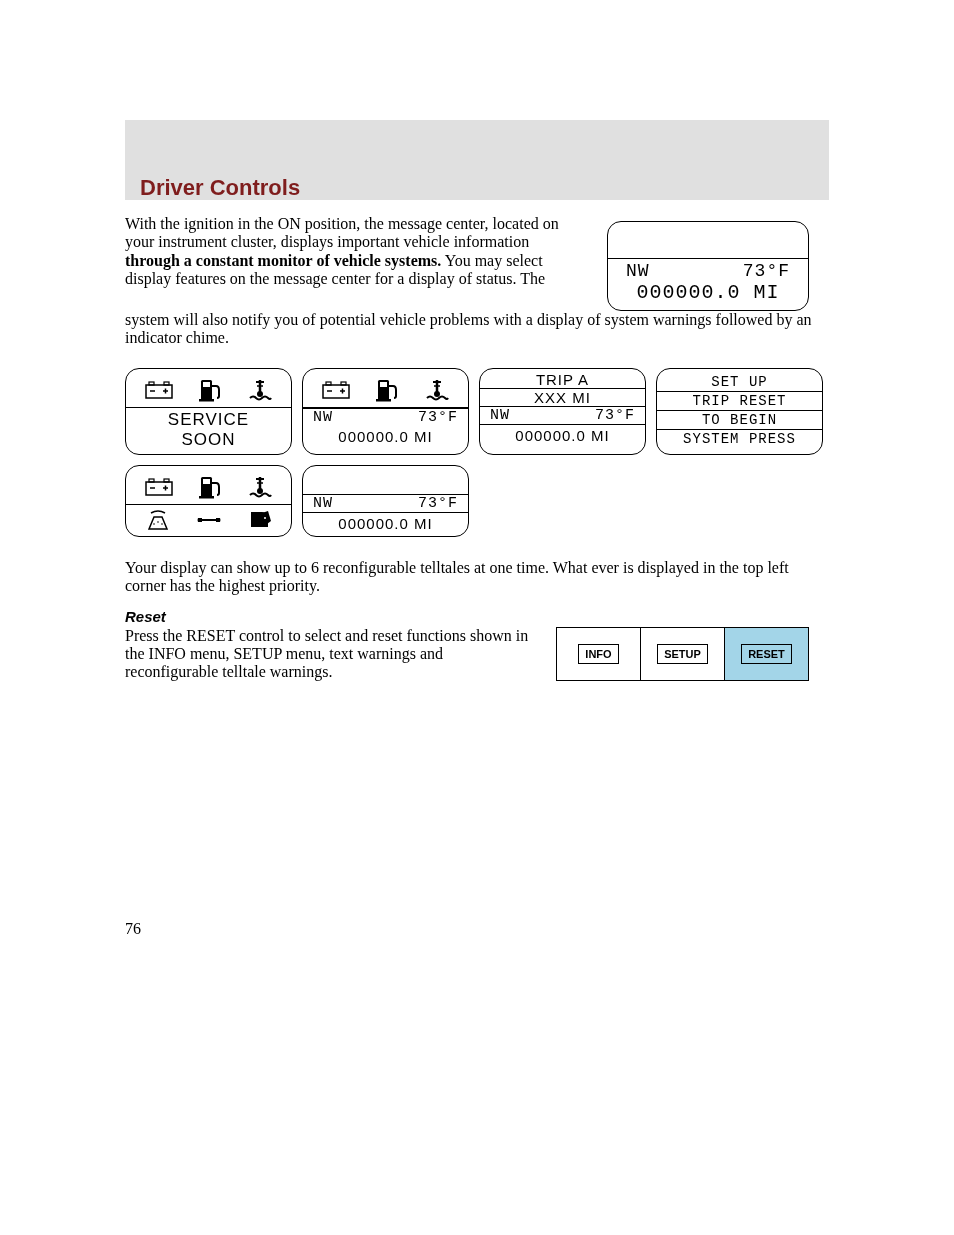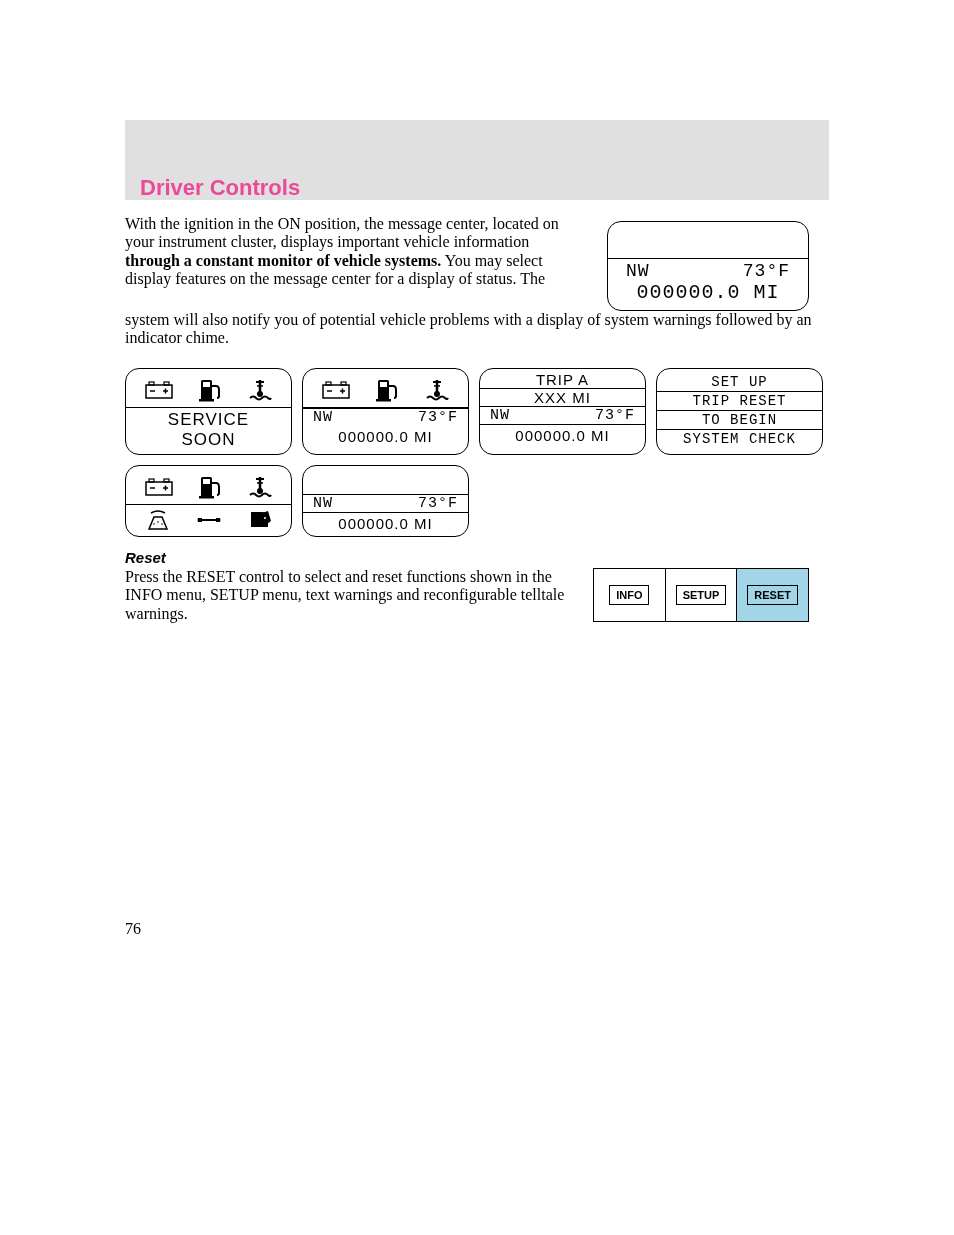--- a/index.html
+++ b/index.html
@@ -1,18 +1,18 @@
 <!DOCTYPE html>
 <html><head>
 <meta charset="utf-8">
 <style>
   body { margin:0; padding:0; background:#fff; font-family: Georgia, 'Times New Roman', serif; color:#000; }
   .page { width:954px; height:1235px; position:relative; box-sizing:border-box; padding:120px 125px 0 125px; }
   .header-strip { position:absolute; left:125px; right:125px; top:120px; height:80px; background:#e0e0e0; }
-  .header-title { position:absolute; left:140px; top:175px; font-family: Arial, Helvetica, sans-serif; font-weight:bold; font-size:22px; color:#ec4899; }
+  .header-title { position:absolute; left:140px; top:175px; font-family: Arial, Helvetica, sans-serif; font-weight:bold; font-size:22px; color:#7f1d1d; }
   .content { position:absolute; left:125px; right:125px; top:215px; }
   .sec-head { font-family: Arial, Helvetica, sans-serif; font-weight:bold; font-size:15px; margin:6px 0 4px 0; }
   .sub-head { font-family: Arial, Helvetica, sans-serif; font-weight:bold; font-size:15px; margin:20px 0 4px 0; }
   .sub-ital { font-family: Arial, Helvetica, sans-serif; font-weight:bold; font-style:italic; font-size:15px; margin:12px 0 2px 0; }
   p { margin:0 0 2px 0; font-size:16px; line-height:1.15; }
   .col2 { display:flex; }
   .coltext { flex:1; padding-right:20px; }
   .bold { font-weight:bold; }
   
   .mc-display { width:200px; border:1.5px solid #000; border-radius:14px; margin-top:6px; margin-left:auto; margin-right:20px; overflow:hidden; }
@@ -25,21 +25,21 @@
   .panel .iconrow { display:flex; justify-content:space-around; align-items:center; padding:6px 6px 2px 6px; border-bottom:1px solid #000; min-height:30px; }
   .panel .line { display:flex; justify-content:space-between; padding:0 10px; font-family:'Courier New', monospace; font-size:15px; letter-spacing:1px; border-top:1px solid #000; }
   .panel .center { text-align:center; font-family:Liberation Sans, sans-serif; font-size:15px; letter-spacing:1px; padding:0 4px; }
   .panel .center.bb { border-bottom:1px solid #000; }
   .panel .blank { height:28px; border-bottom:1px solid #000; }
   .panel .multi { text-align:center; font-family:'Courier New', monospace; font-size:14px; letter-spacing:1px; padding:4px 2px; line-height:1.3; }
   .panel .multi .r { display:block; }
   .panel .multi .r.bb { border-bottom:1px solid #000; margin:0 -2px; }
   .row2icons { display:flex; justify-content:space-around; align-items:center; padding:4px 6px; }
   
-  .btnpanel-wrap { width:216px; margin-left:auto; margin-right:20px; }
+  .btnpanel-wrap { width:253px; margin-left:auto; margin-right:20px; }
   .btnpanel { border:1.5px solid #000; display:flex; }
   .btnpanel .cell { flex:1; border-right:1px solid #000; padding:16px 4px; display:flex; align-items:center; justify-content:center; }
   .btnpanel .cell:last-child { border-right:none; }
   .btnpanel .cell.hl { background:#a3d5e8; }
   .btnpanel .btn { border:1.5px solid #000; padding:3px 6px; font-family: Arial, Helvetica, sans-serif; font-weight:bold; font-size:11px; background:#fff; }
   .btnpanel .cell.hl .btn { background:#a3d5e8; }
   .pgnum { position:absolute; left:125px; top:920px; font-size:16px; }
   .footer { position:absolute; left:125px; bottom:100px; font-family: Arial, Helvetica, sans-serif; font-size:16px; line-height:1.3; }
   .footer .b { font-weight:bold; font-style:italic; }
   .footer .i { font-style:italic; }
@@ -142,21 +142,21 @@
             <span>73°F</span>
           </div>
         <div class="center" style="border-top:1px solid #000;padding:2px 0 4px 0;">000000.0 MI</div>
       </div>
 
       <div class="panel">
         <div class="multi">
           <span class="r bb">SET UP</span>
           <span class="r bb">TRIP RESET</span>
           <span class="r bb">TO BEGIN</span>
-          <span class="r">SYSTEM CHECK</span>
+          <span class="r">SYSTEM PRESS</span>
         </div>
       </div>
 
       <div class="panel">
         <div class="iconrow">
           <svg width="28" height="18" viewBox="0 0 28 18">
               <rect x="1" y="4" width="26" height="13" fill="none" stroke="#000" stroke-width="1.5"></rect>
               <rect x="4" y="1" width="5" height="3" fill="none" stroke="#000" stroke-width="1.2"></rect>
               <rect x="19" y="1" width="5" height="3" fill="none" stroke="#000" stroke-width="1.2"></rect>
               <line x1="5" y1="10" x2="10" y2="10" stroke="#000" stroke-width="1.5"></line>
@@ -200,20 +200,21 @@
         <div class="blank"></div>
         <div class="line" style="border-top:none;">
             <span>NW</span>
             <span>73°F</span>
           </div>
         <div class="center" style="border-top:1px solid #000;padding:2px 0 4px 0;">000000.0 MI</div>
       </div>
 
     </div>
 
+    <p style="margin-top:22px;">Your display can show up to 6 reconfigurable telltales at one time. What ever is displayed in the top left corner has the highest priority.</p>
 
     <div class="sub-ital">Reset</div>
 
     <div class="col2">
       <div class="coltext">
         <p>Press the RESET control to select and reset functions shown in the INFO menu, SETUP menu, text warnings and reconfigurable telltale warnings.</p>
       </div>
       <div class="btnpanel-wrap">
         <div class="btnpanel">
           <div class="cell">

